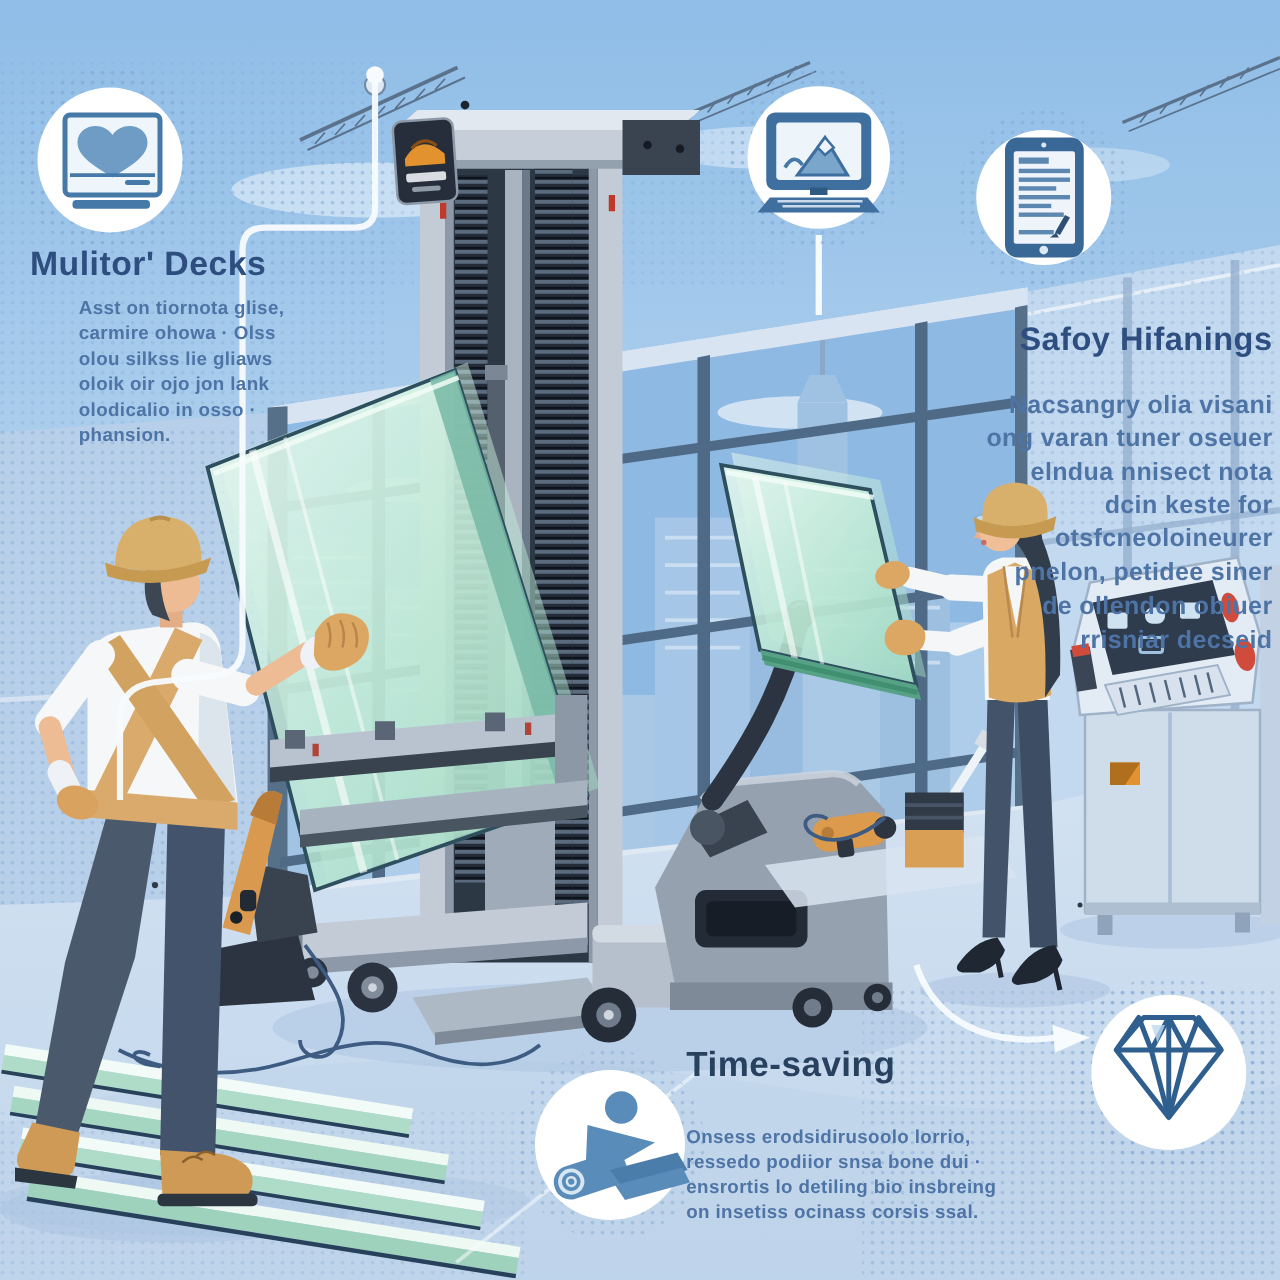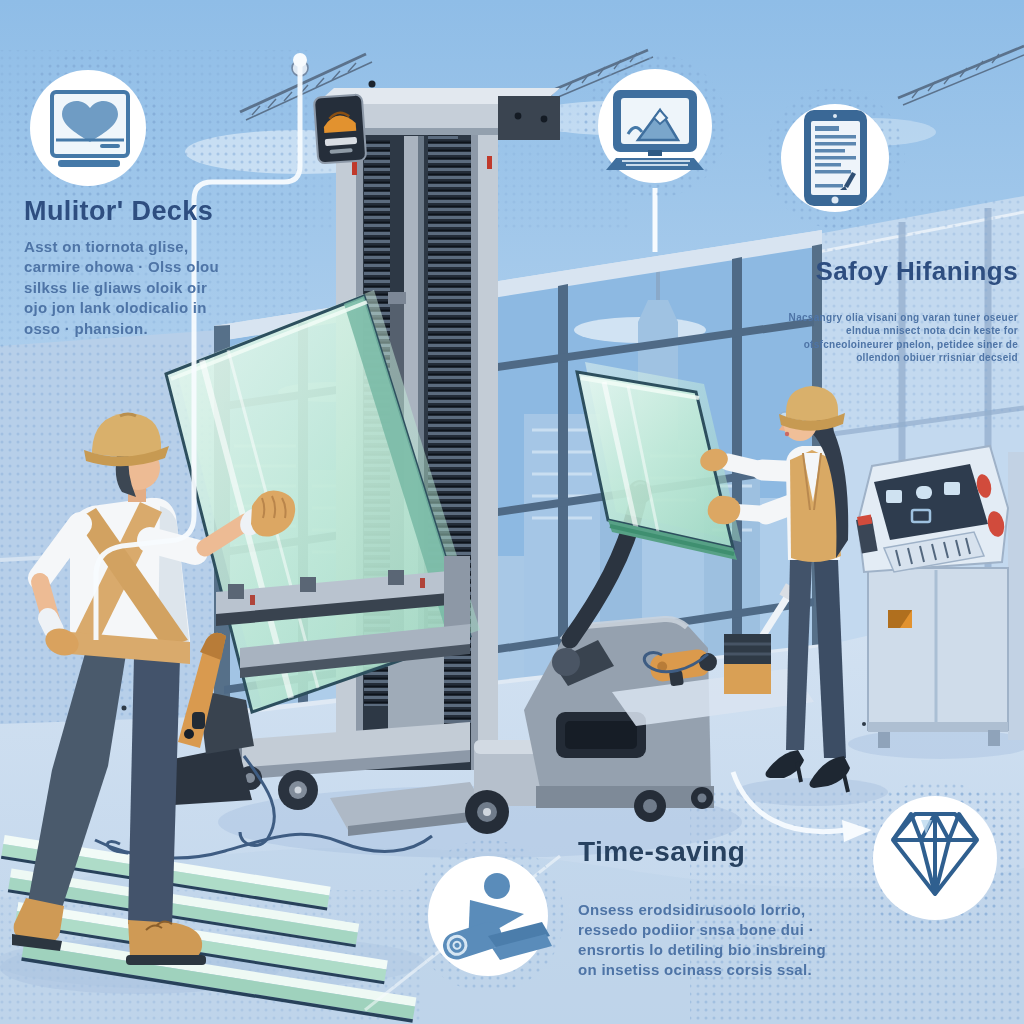--- a/index.html
+++ b/index.html
@@ -5,25 +5,25 @@
   html,body{margin:0;padding:0;background:#9fc3e5;}
   .canvas{position:relative;width:1024px;height:1024px;overflow:hidden;
     font-family:"Liberation Sans",sans-serif;
     background:linear-gradient(180deg,#8fbde7 0%,#aecfed 38%,#c0d7ef 70%,#c9dcee 100%);}
   svg.scene{position:absolute;left:0;top:0;}
   .callout{position:absolute;z-index:6;}
   .callout h3{margin:0 0 10px 0;font-weight:bold;color:#2e4e80;letter-spacing:.4px;}
   .callout p{margin:0;font-weight:600;color:#4e74a6;letter-spacing:.3px;}
   .co-multi{left:24px;top:196px;width:206px;}
   .co-multi h3{font-size:27px;}
-  .co-multi p{font-size:15px;line-height:1.36;}
+  .co-multi p{font-size:15px;line-height:1.36;margin-left:39px;}
   .co-safety{left:788px;top:256px;width:230px;text-align:right;}
   .co-safety h3{font-size:26px;}
-  .co-safety p{font-size:10px;line-height:1.34;margin-top:24px;}
-  .co-time{left:578px;top:836px;width:252px;}
+  .co-safety p{font-size:20px;line-height:1.34;margin-top:24px;}
+  .co-time{left:549px;top:836px;width:252px;}
   .co-time h3{font-size:28px;color:#27415f;}
   .co-time p{font-size:15px;line-height:1.34;margin-top:32px;}
 </style>
 </head>
 <body>
 
 <div class="canvas">
 
 <svg class="scene" width="1024" height="1024" viewBox="0 0 1024 1024">
   <defs>

